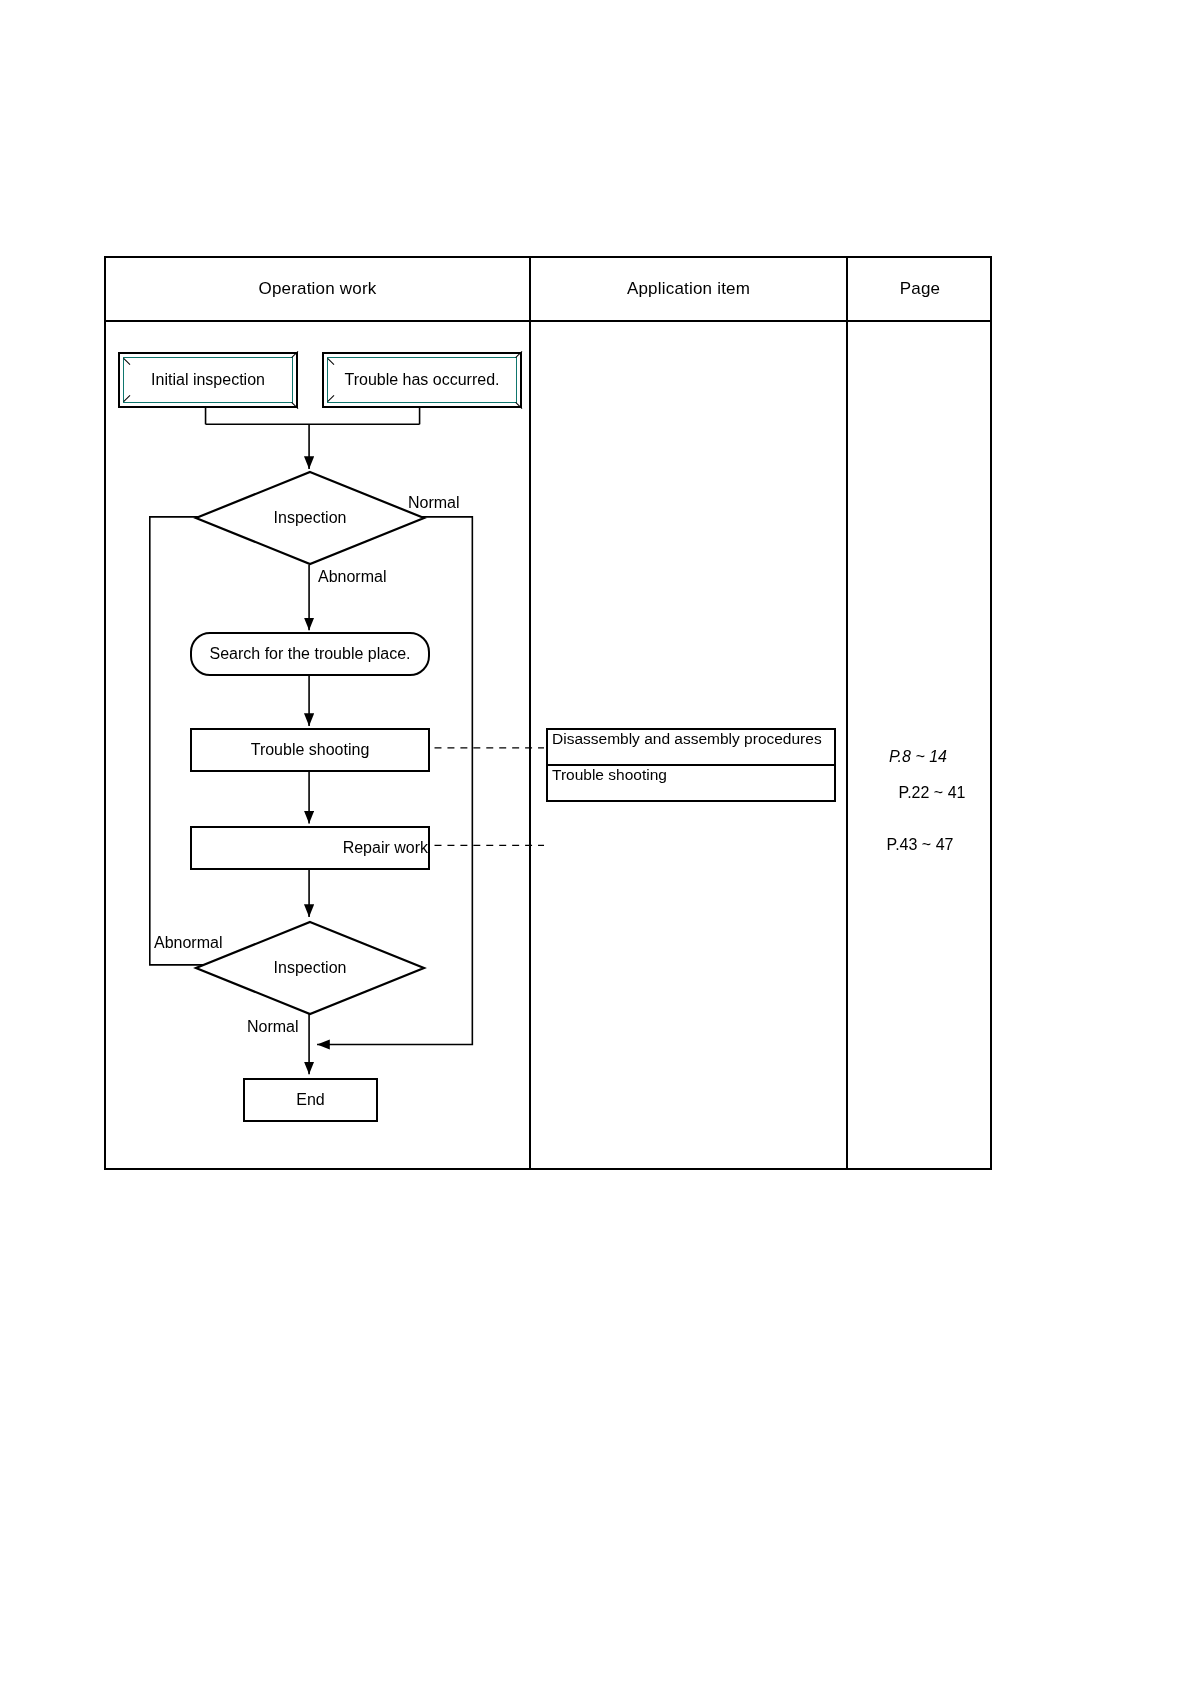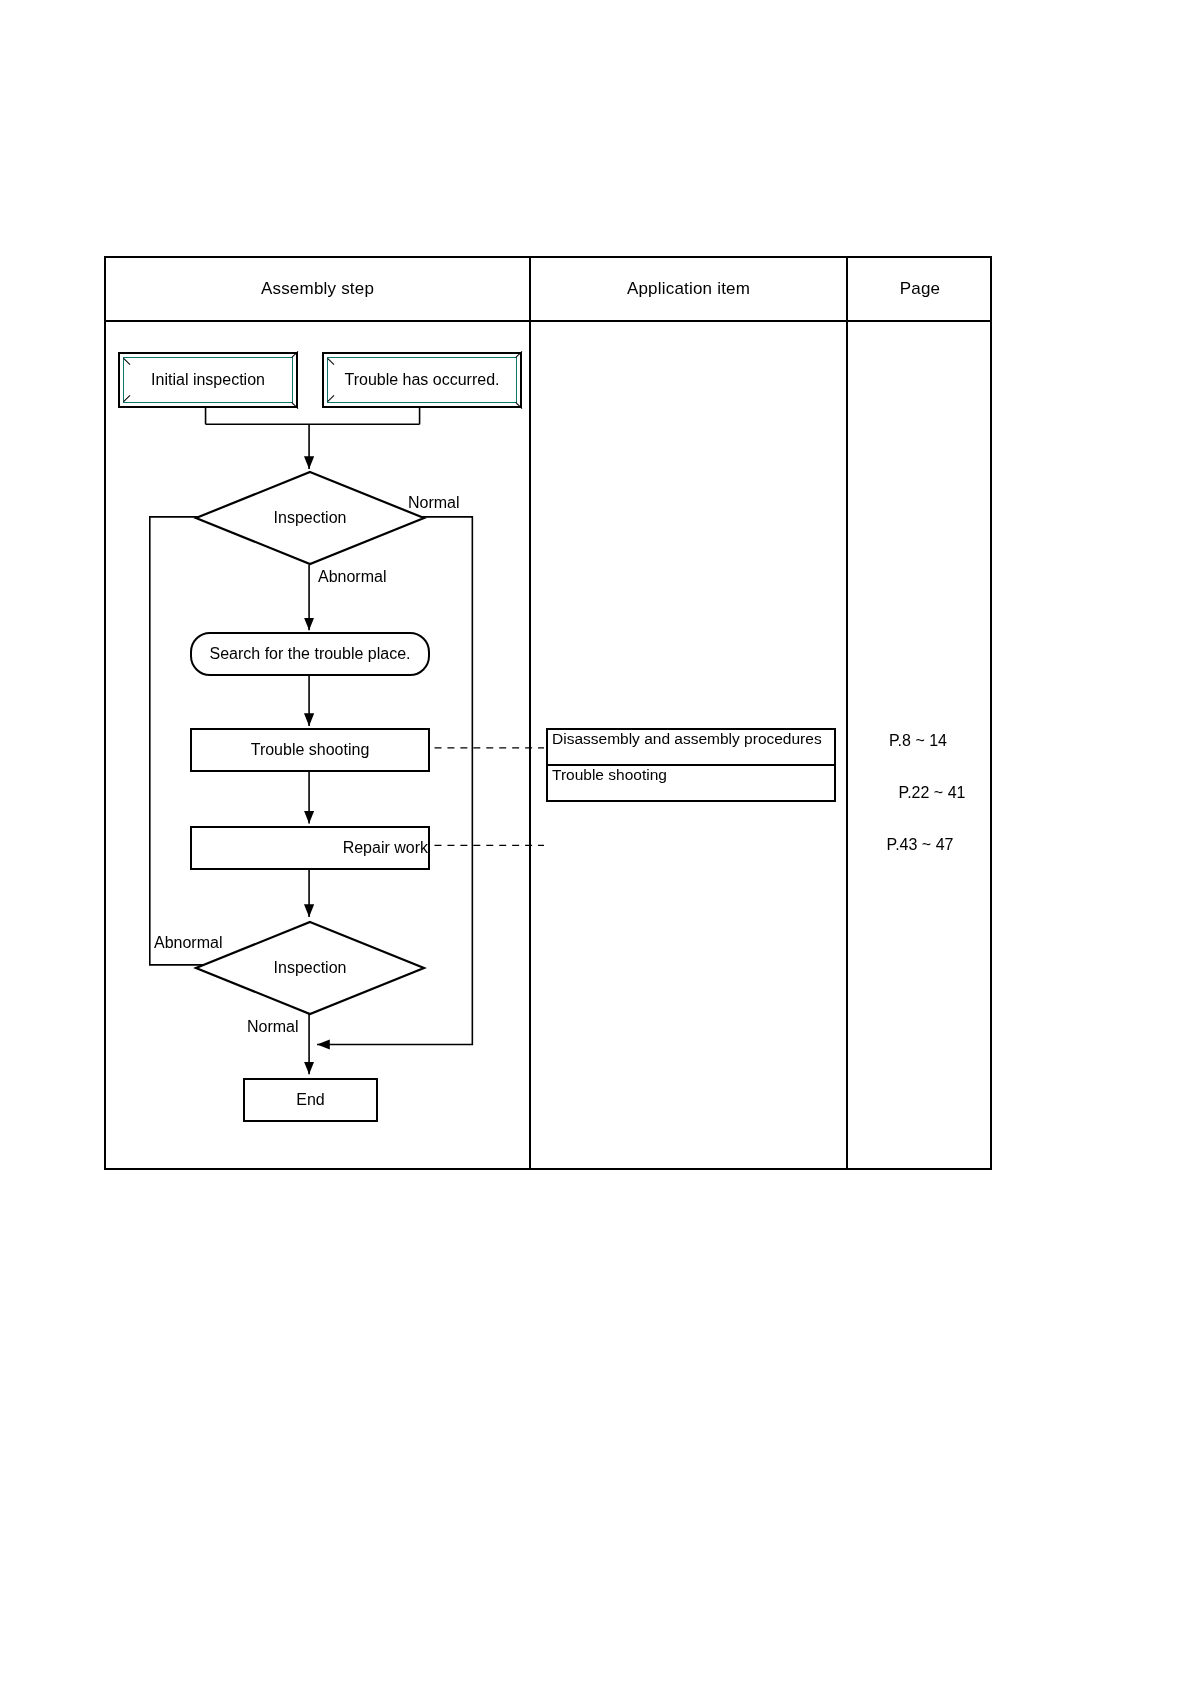--- a/index.html
+++ b/index.html
@@ -99,21 +99,21 @@
 <body>
 
 <div class="page">
 
   <div class="frame">
 
     <div class="vsep c1"></div>
     <div class="vsep c2"></div>
     <div class="hsep"></div>
 
-    <div class="col-head h1">Assembly step</div>
+    <div class="col-head h1">Operation work</div>
     <div class="col-head h2">Application item</div>
     <div class="col-head h3">Page</div>
 
     <svg class="wires" viewBox="0 0 888 914">
       <defs>
         <marker id="arr" markerWidth="10" markerHeight="10" refX="8" refY="3.2" orient="auto">
           <path d="M0,0 L8,3.2 L0,6.4 z" fill="#000"></path>
         </marker>
       </defs>
 
@@ -196,18 +196,18 @@
       <span>End</span>
     </div>
 
     <div class="node appbox" style="left:440px;top:470px;width:290px;height:38px;">
       <span>Disassembly and assembly procedures</span>
     </div>
     <div class="node appbox" style="left:440px;top:506px;width:290px;height:38px;">
       <span>Trouble shooting</span>
     </div>
 
-    <div class="pagetext" style="left:742px;top:464px;width:140px;height:38px;">P.8 ~ 14</div>
+    <div class="pagetext" style="left:742px;top:480px;width:140px;height:38px;font-style:italic;">P.8 ~ 14</div>
     <div class="pagetext" style="left:742px;top:516px;width:144px;height:38px;padding-left:12px;">P.22 ~ 41</div>
     <div class="pagetext" style="left:742px;top:568px;width:144px;height:38px;">P.43 ~ 47</div>
 
   </div>
 </div>
 
 </body></html>

